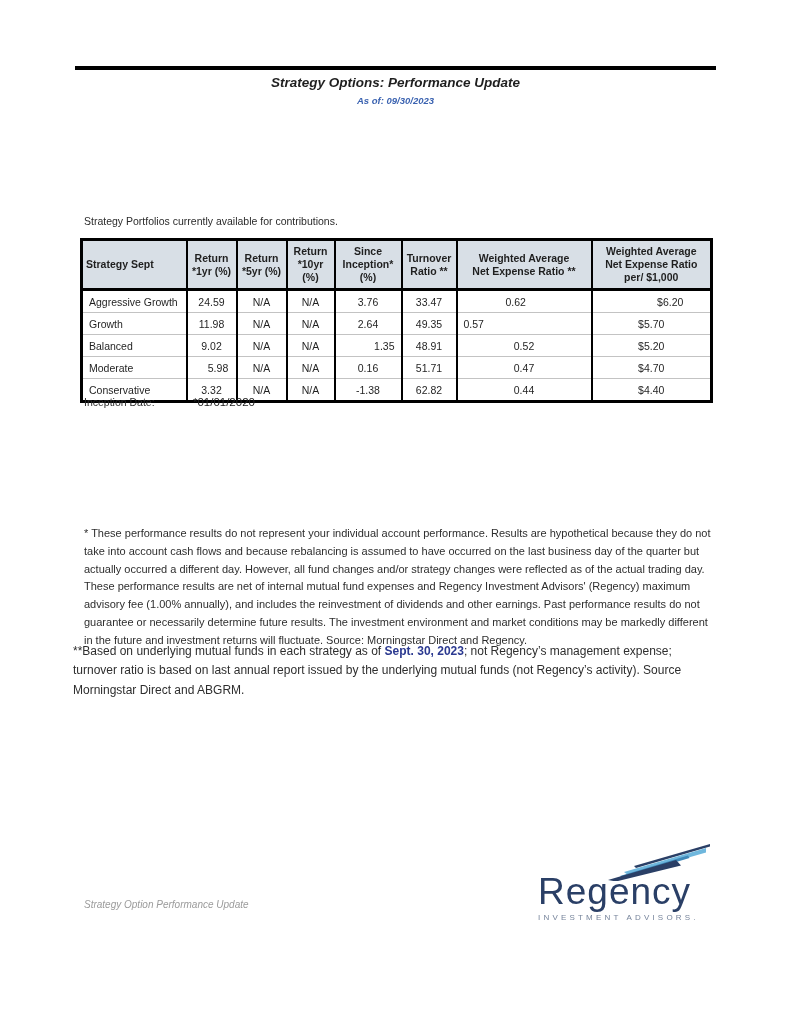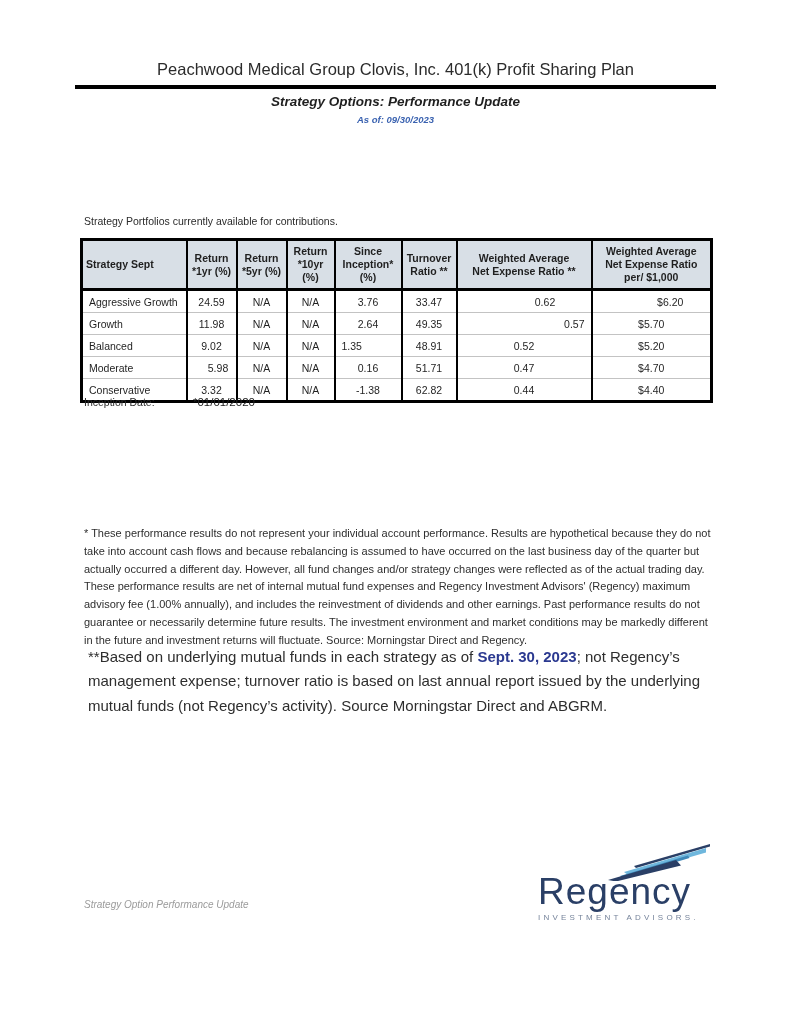--- a/index.html
+++ b/index.html
@@ -60,22 +60,22 @@
   .inception { position: absolute; top: 396px; left: 84px; font-size: 10.5px; color: #2b2b2b; }
   .inception .lbl { display: inline-block; width: 106px; }
   .inception .val { font-size: 11.5px; color: #222; }
 
   
   .footnote1 {
     position: absolute; top: 514px; left: 84px; width: 628px;
     font-size: 11px; line-height: 1.62; color: #2e2e2e; text-align: left;
   }
   .footnote2 {
-    position: absolute; top: 630px; left: 88px; width: 628px;
-    font-size: 15px; line-height: 1.62; color: #2e2e2e;
+    position: absolute; top: 630px; left: 73px; width: 628px;
+    font-size: 12px; line-height: 1.62; color: #2e2e2e;
   }
   .footnote2 .date { color: #2b3990; font-weight: bold; }
 
   
   .logo { position: absolute; top: 843px; left: 538px; width: 182px; text-align: left; }
   .logo .swoosh { display: block; margin-left: 58px; width: 118px; height: 38px; }
   .logo .word {
     font-size: 37px; font-weight: 300; color: #2a3f66;
     letter-spacing: 1px; line-height: 0.9; margin-top: -6px;
   }
@@ -88,21 +88,20 @@
     position: absolute; top: 899px; left: 84px;
     font-size: 10px; font-style: italic; color: #9b9b9b;
   }
 </style>
 </head>
 <body>
 
 <div class="page">
 
   <div class="doc-header">
-    <h1 class="doc-title">Peachwood Medical Group Clovis, Inc. 401(k) Profit Sharing Plan</h1>
     <div class="title-rule"></div>
     <h2 class="doc-subtitle">Strategy Options: Performance Update</h2>
     <div class="as-of">As of: 09/30/2023</div>
   </div>
 
   <p class="intro">Strategy Portfolios currently available for contributions.</p>
 
   <div class="perf-table-wrap">
     <table class="perf">
       <colgroup>
@@ -136,39 +135,39 @@
           </tr>
       </thead>
       <tbody id="perf-body">
           <tr>
             <td style="text-align: left;">Aggressive Growth</td>
             <td style="text-align: center;">24.59</td>
             <td style="text-align: center;">N/A</td>
             <td style="text-align: center;">N/A</td>
             <td style="text-align: center;">3.76</td>
             <td style="text-align: center;">33.47</td>
-            <td style="text-align: center; padding-left: 48px;">0.62</td>
+            <td style="text-align: left; padding-left: 48px;">0.62</td>
             <td style="text-align: center; padding-left: 44px;">$6.20</td>
           </tr>
           <tr>
             <td style="text-align: left;">Growth</td>
             <td style="text-align: center;">11.98</td>
             <td style="text-align: center;">N/A</td>
             <td style="text-align: center;">N/A</td>
             <td style="text-align: center;">2.64</td>
             <td style="text-align: center;">49.35</td>
-            <td style="text-align: right;">0.57</td>
+            <td style="text-align: left;">0.57</td>
             <td style="text-align: center;">$5.70</td>
           </tr>
           <tr>
             <td style="text-align: left;">Balanced</td>
             <td style="text-align: center;">9.02</td>
             <td style="text-align: center;">N/A</td>
             <td style="text-align: center;">N/A</td>
-            <td style="text-align: left; margin-top: 16px;">1.35</td>
+            <td style="text-align: right; margin-top: 16px;">1.35</td>
             <td style="text-align: center;">48.91</td>
             <td style="text-align: center;">0.52</td>
             <td style="text-align: center;">$5.20</td>
           </tr>
           <tr>
             <td style="text-align: left;">Moderate</td>
             <td style="text-align: center; padding-left: 19px;">5.98</td>
             <td style="text-align: center;">N/A</td>
             <td style="text-align: center;">N/A</td>
             <td style="text-align: center;">0.16</td>

